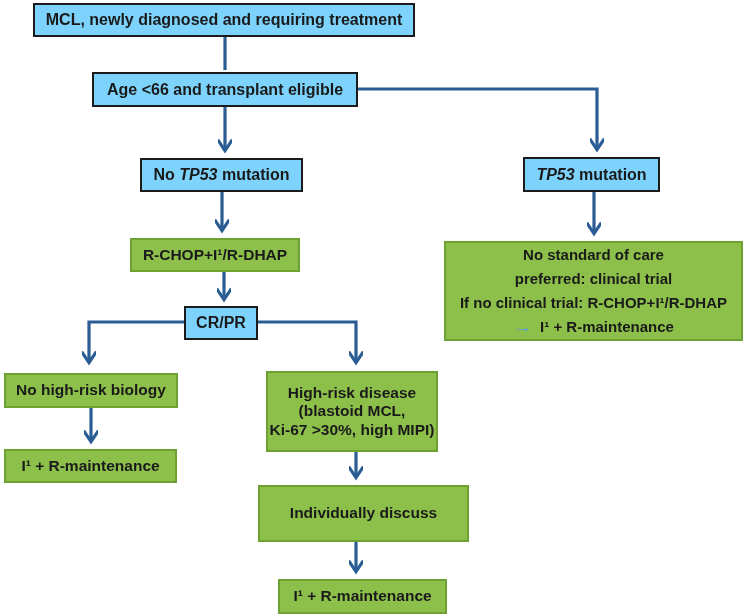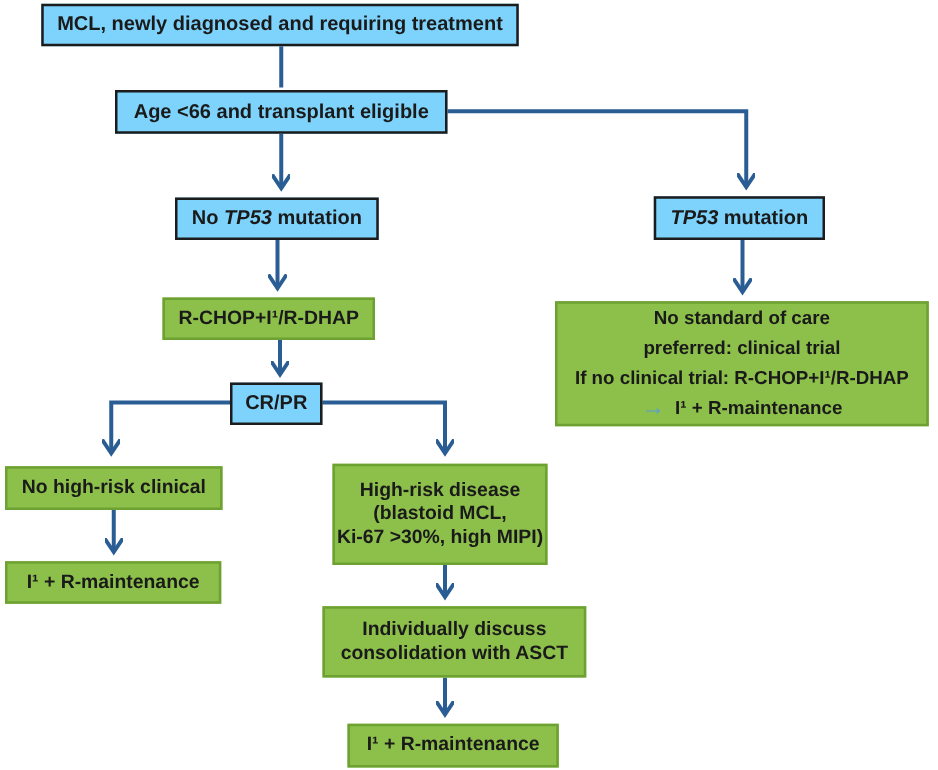--- a/index.html
+++ b/index.html
@@ -66,36 +66,35 @@
 
   <div class="node green-node" style="left:130px;top:238px;width:170px;height:34px;">
     <span>R-CHOP+I¹/R-DHAP</span>
   </div>
 
   <div class="node white-node" style="left:184px;top:306px;width:74px;height:34px;align-items:center;">
     <span>CR/PR</span>
   </div>
 
   <div class="node green-node" style="left:4px;top:373px;width:174px;height:35px;">
-    <span>No high-risk clinical</span>
+    <span>No high-risk biology</span>
   </div>
 
   <div class="node green-node" style="left:4px;top:449px;width:173px;height:34px;">
     <span>I¹ + R-maintenance</span>
   </div>
 
   <div class="node green-node multi" style="left:266px;top:371px;width:172px;height:81px;">
     <span>High-risk disease</span>
     <span>(blastoid MCL,</span>
     <span>Ki-67 &gt;30%, high MIPI)</span>
   </div>
 
   <div class="node green-node multi" style="left:258px;top:485px;width:211px;height:57px;">
     <span>Individually discuss</span>
-    <span>consolidation with ASCT</span>
   </div>
 
   <div class="node green-node" style="left:278px;top:579px;width:169px;height:35px;">
     <span>I¹ + R-maintenance</span>
   </div>
 
   <div class="node green-node multi sz15" style="left:444px;top:241px;width:299px;height:100px;">
     <span class="bigbox-line">No standard of care</span>
     <span class="bigbox-line">preferred: clinical trial</span>
     <span class="bigbox-line">If no clinical trial: R-CHOP+I¹/R-DHAP</span>

